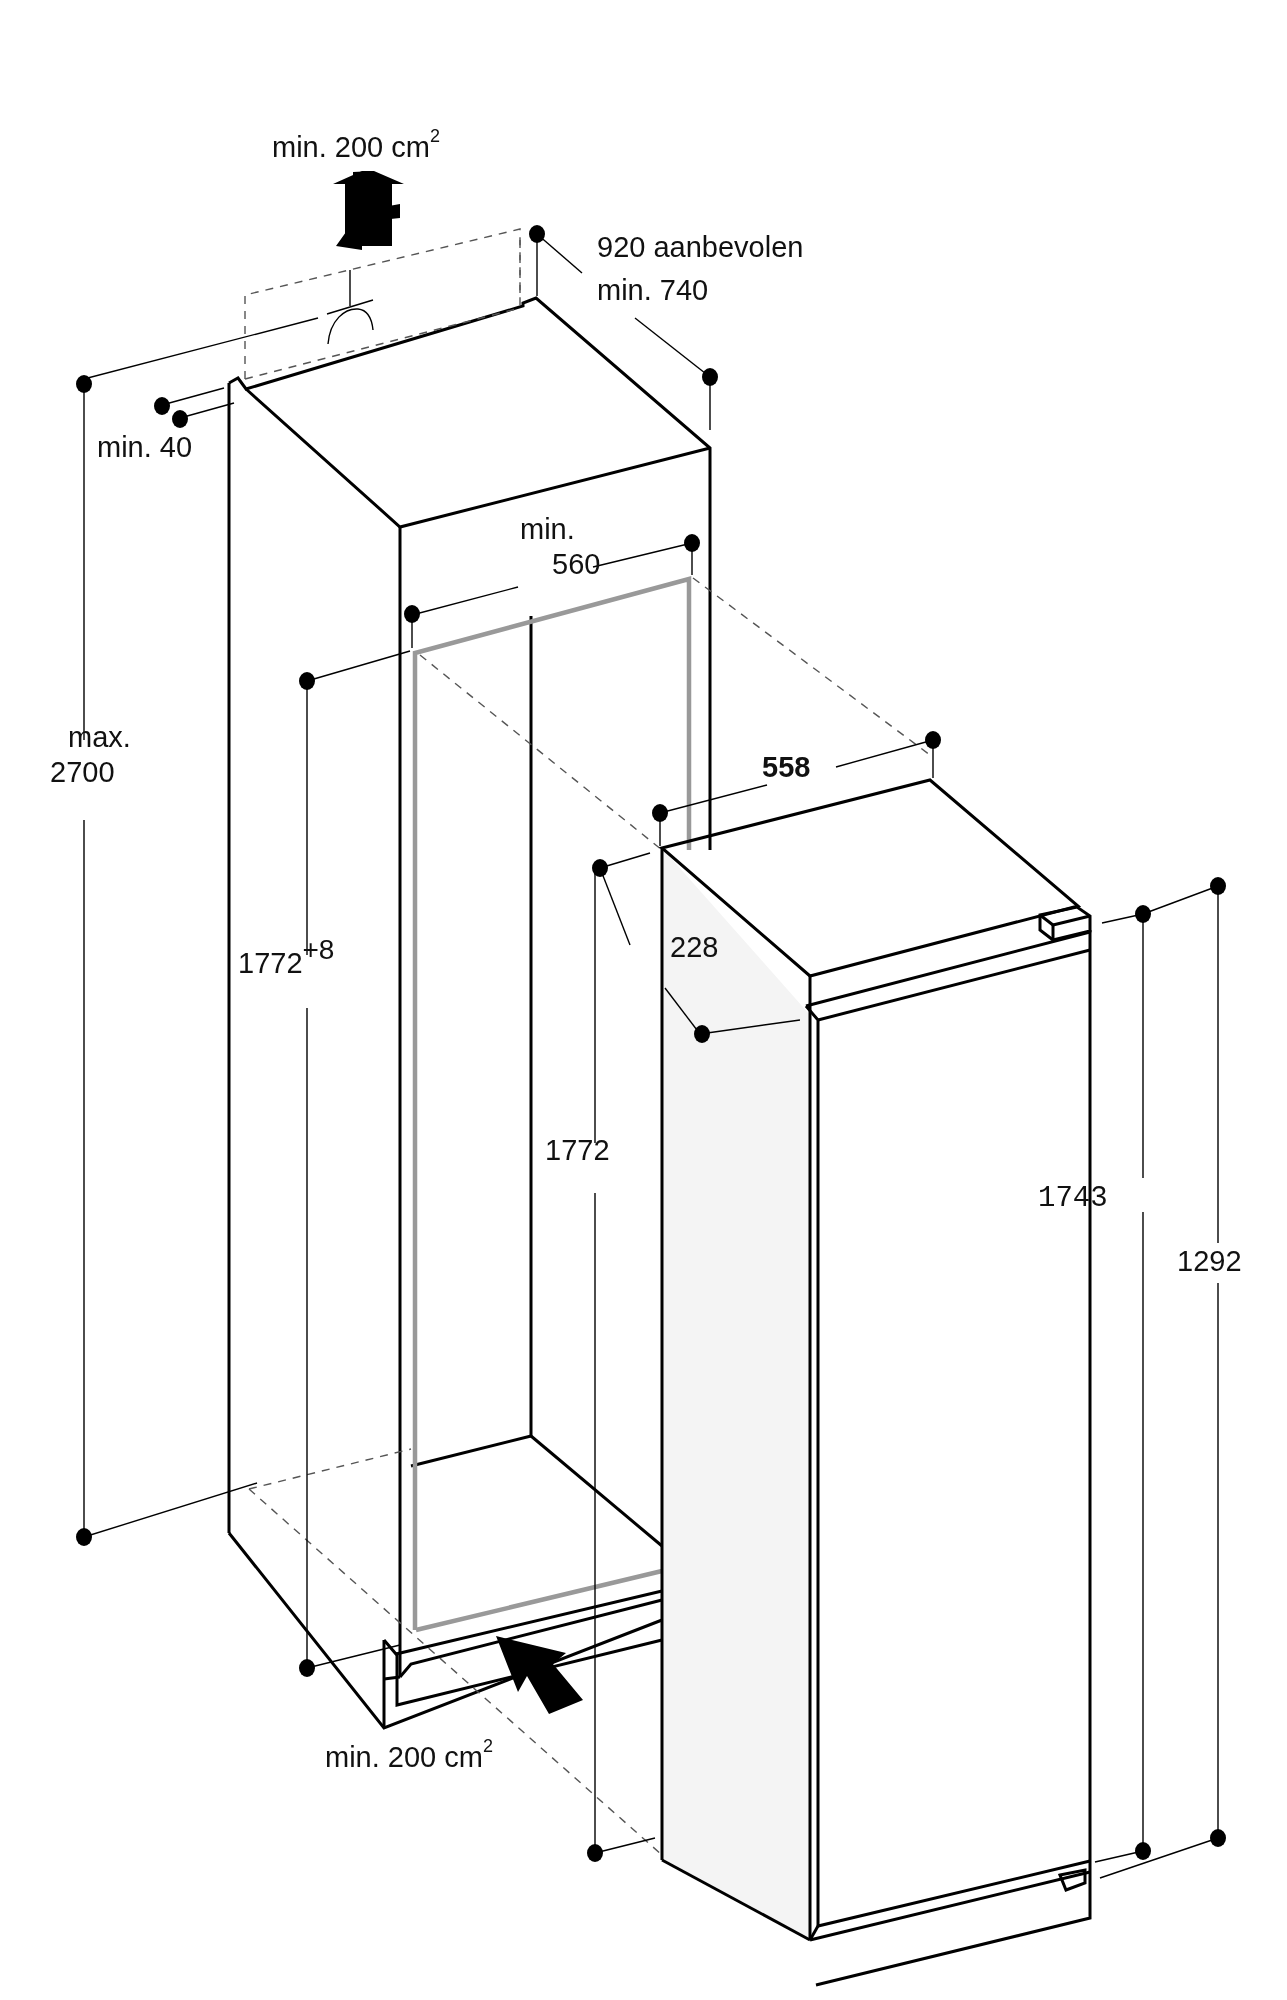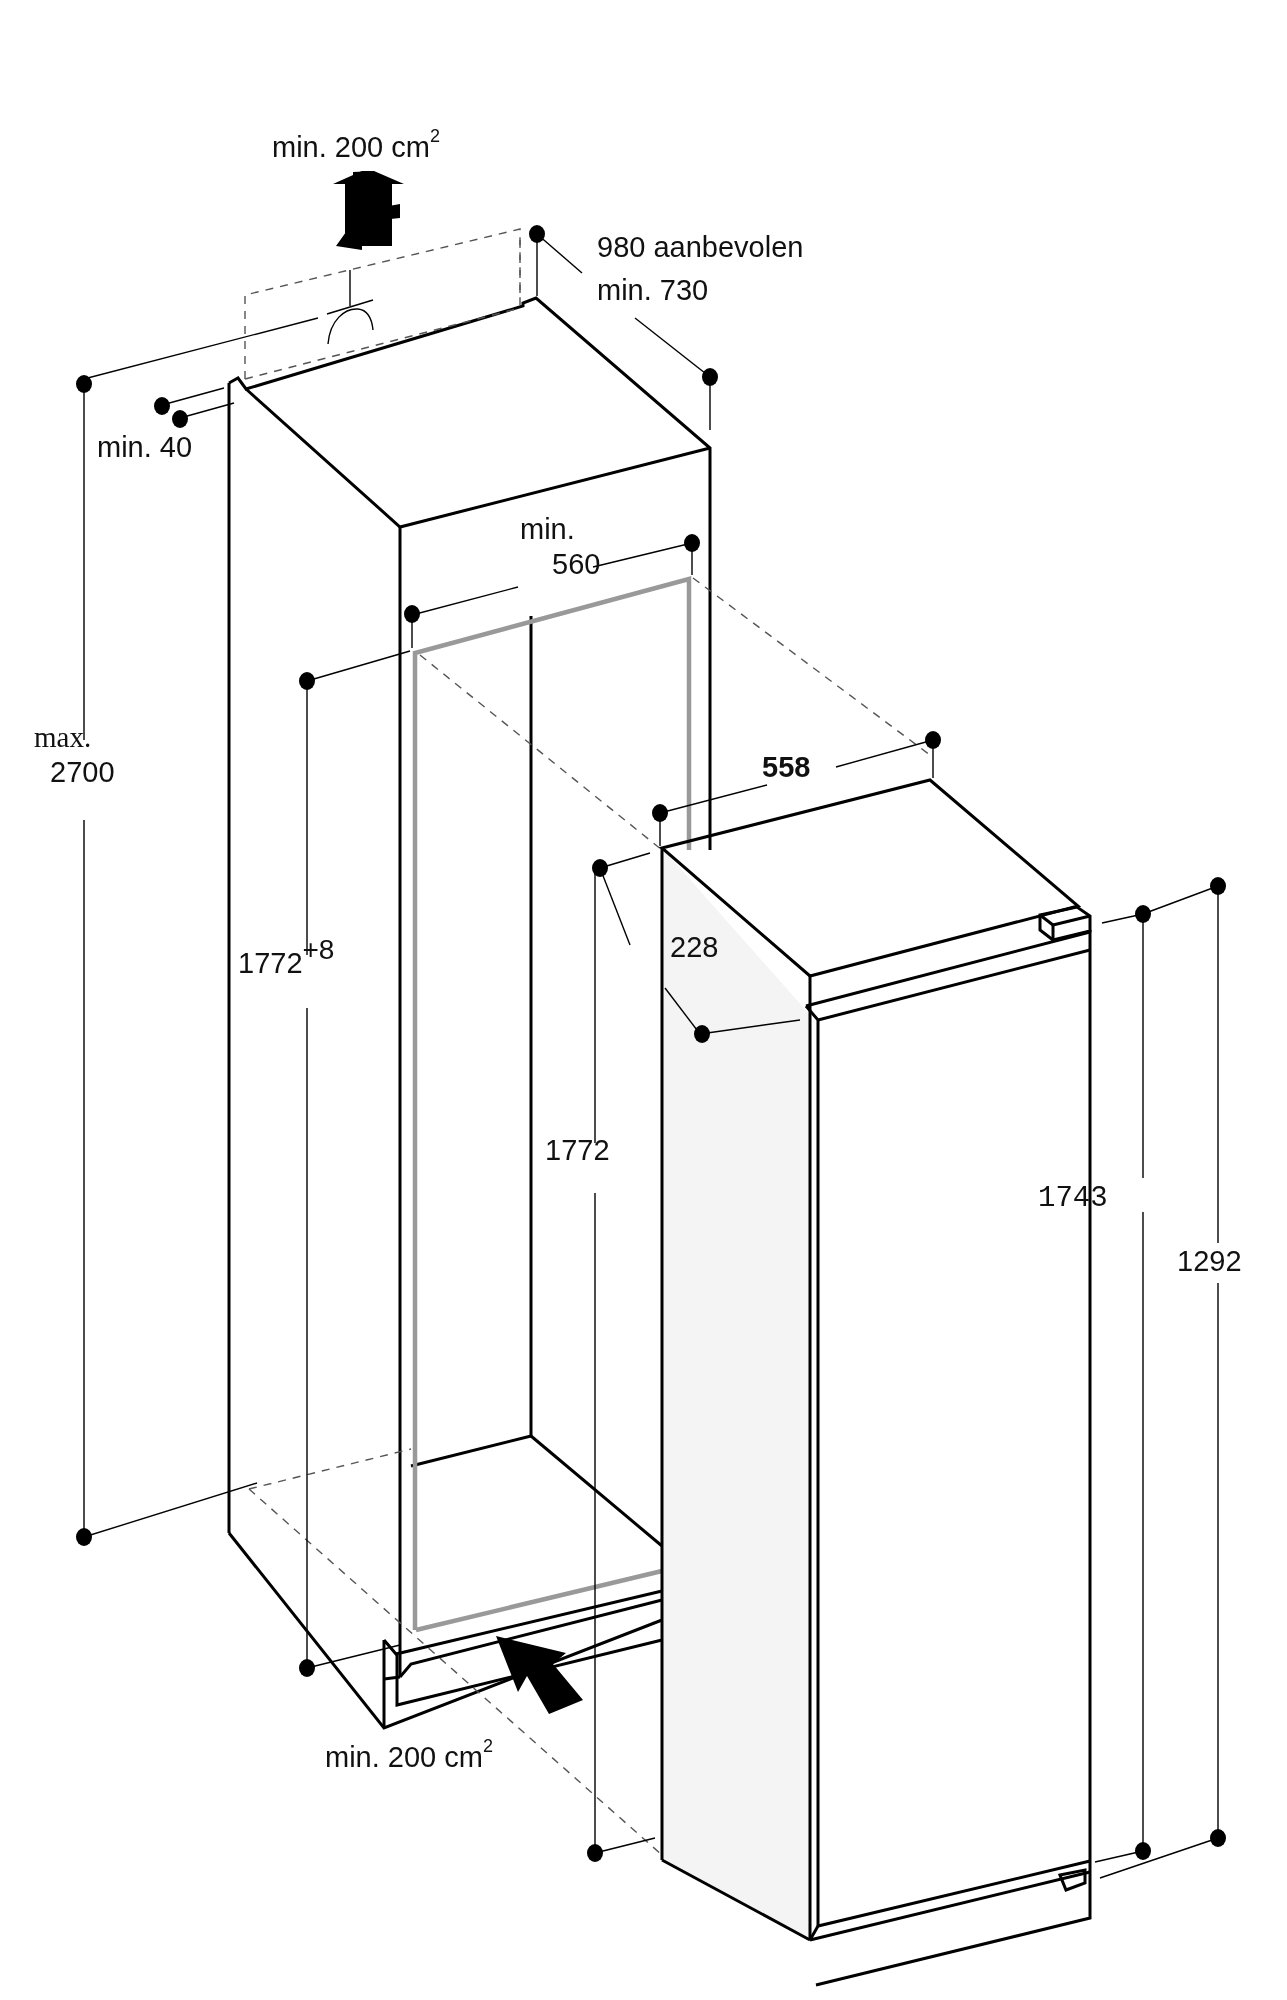--- a/index.html
+++ b/index.html
@@ -162,24 +162,24 @@
 
   <polygon fill="#000" points="336,246 361,211 400,204 400,218 362,222 362,250"></polygon>
   <polygon fill="#000" points="353,172 374,171 374,176 353,177"></polygon>
   <polygon fill="#000" points="345,246 345,184 333,184 362,171 374,171 404,184 392,184 392,246"></polygon>
   <polygon fill="#000" points="496,1636 566,1653 553,1664 583,1700 549,1714 527,1676 518,1692"></polygon>
 </svg>
 
 <div class="lbl" style="left:272px; top:130px;">
   <span>min. 200 cm</span><sup>2</sup>
 </div>
-<div class="lbl" style="left:597px; top:230px;">980 aanbevolen</div>
-<div class="lbl" style="left:597px; top:273px;">min. 730</div>
+<div class="lbl" style="left:597px; top:230px;">920 aanbevolen</div>
+<div class="lbl" style="left:597px; top:273px;">min. 740</div>
 <div class="lbl" style="left:97px; top:430px;">min. 40</div>
-<div class="lbl" style="left:34px; top:720px;font-family:Liberation Serif, serif;">max.</div>
+<div class="lbl" style="left:68px; top:720px;">max.</div>
 <div class="lbl" style="left:50px; top:755px;">2700</div>
 <div class="lbl" style="left:520px; top:512px;">min.</div>
 <div class="lbl" style="left:520px; top:547px;margin-left:32px;">560</div>
 <div class="lbl" style="left:238px; top:946px;">
   <span>1772</span><span class="sup-big">+8</span>
 </div>
 <div class="lbl" style="left:762px; top:750px;font-weight:bold;">558</div>
 <div class="lbl" style="left:670px; top:930px;">228</div>
 <div class="lbl" style="left:545px; top:1133px;">1772</div>
 <div class="lbl" style="left:1038px; top:1182px;font-family:Liberation Mono, monospace;">1743</div>

